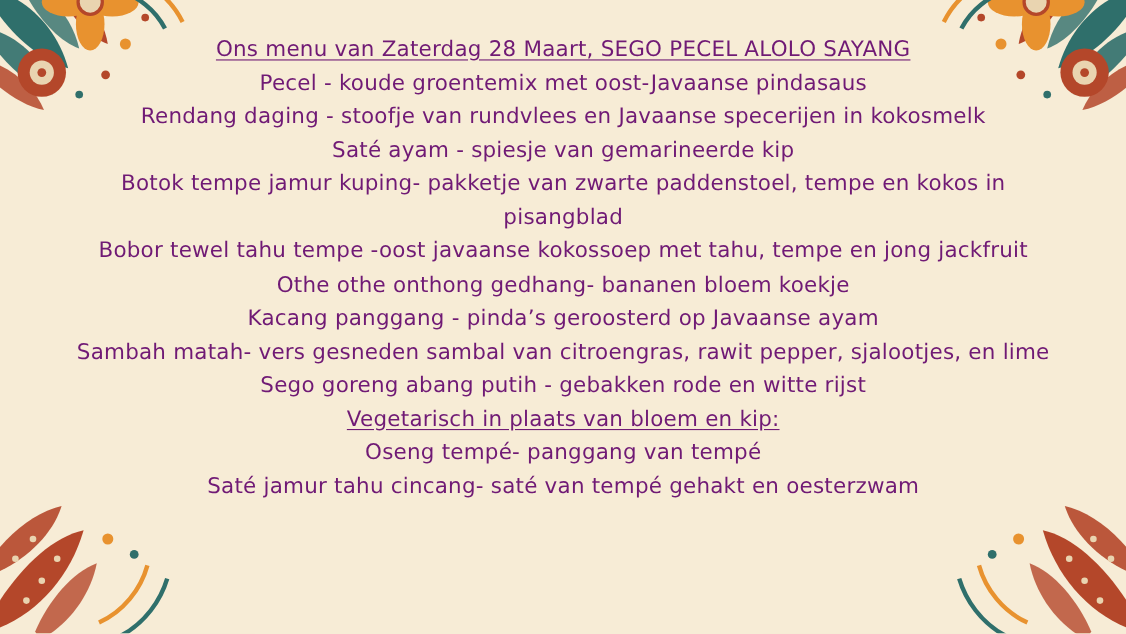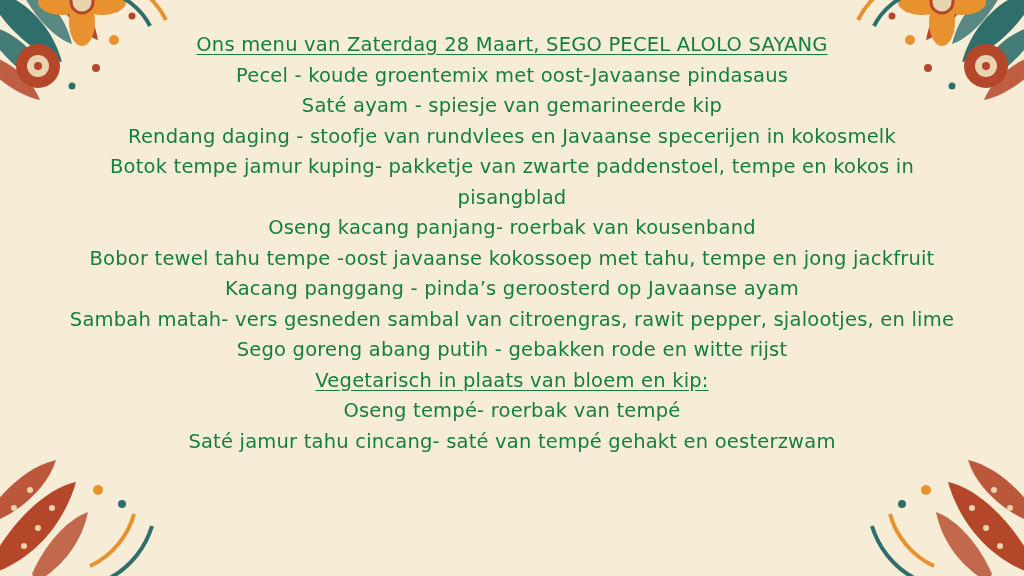--- a/index.html
+++ b/index.html
@@ -35,21 +35,21 @@
 
   
   .menu {
     position: absolute;
     left: 0;
     right: 0;
     top: 30px;
     padding: 0 58px;
     box-sizing: border-box;
     text-align: center;
-    color: #15803d;
+    color: #701a75;
     font-family: "DejaVu Sans", sans-serif;
     font-size: 19.5px;
     line-height: 30.5px;
     letter-spacing: 0.2px;
   }
   .menu .line {
     margin: 0;
     padding: 0;
     white-space: normal;
   }
@@ -166,26 +166,26 @@
         <path d="M124 8 C 146 20, 160 40, 166 60" stroke="#2f6f6b" stroke-width="4" fill="none"></path>
         <circle cx="112" cy="96" r="5" fill="#e8922f"></circle>
         <circle cx="136" cy="82" r="4" fill="#2f6f6b"></circle>
       </g>
     </svg>
   </div>
 
   <div class="menu">
     <p class="line underline">Ons menu van Zaterdag 28 Maart, SEGO PECEL ALOLO SAYANG</p>
     <p class="line">Pecel - koude groentemix met oost-Javaanse pindasaus</p>
+    <p class="line">Rendang daging - stoofje van rundvlees en Javaanse specerijen in kokosmelk</p>
     <p class="line">Saté ayam - spiesje van gemarineerde kip</p>
-    <p class="line">Rendang daging - stoofje van rundvlees en Javaanse specerijen in kokosmelk</p>
     <p class="line">Botok tempe jamur kuping- pakketje van zwarte paddenstoel, tempe en kokos in pisangblad</p>
-    <p class="line">Oseng kacang panjang- roerbak van kousenband</p>
     <p class="line">Bobor tewel tahu tempe -oost javaanse kokossoep met tahu, tempe en jong jackfruit</p>
+    <p class="line">Othe othe onthong gedhang- bananen bloem koekje</p>
     <p class="line">Kacang panggang - pinda’s geroosterd op Javaanse ayam</p>
     <p class="line">Sambah matah- vers gesneden sambal van citroengras, rawit pepper, sjalootjes, en lime</p>
     <p class="line">Sego goreng abang putih - gebakken rode en witte rijst</p>
     <p class="line underline">Vegetarisch in plaats van bloem en kip:</p>
-    <p class="line">Oseng tempé- roerbak van tempé</p>
+    <p class="line">Oseng tempé- panggang van tempé</p>
     <p class="line">Saté jamur tahu cincang- saté van tempé gehakt en oesterzwam</p>
   </div>
 
 </div>
 
 </body></html>

